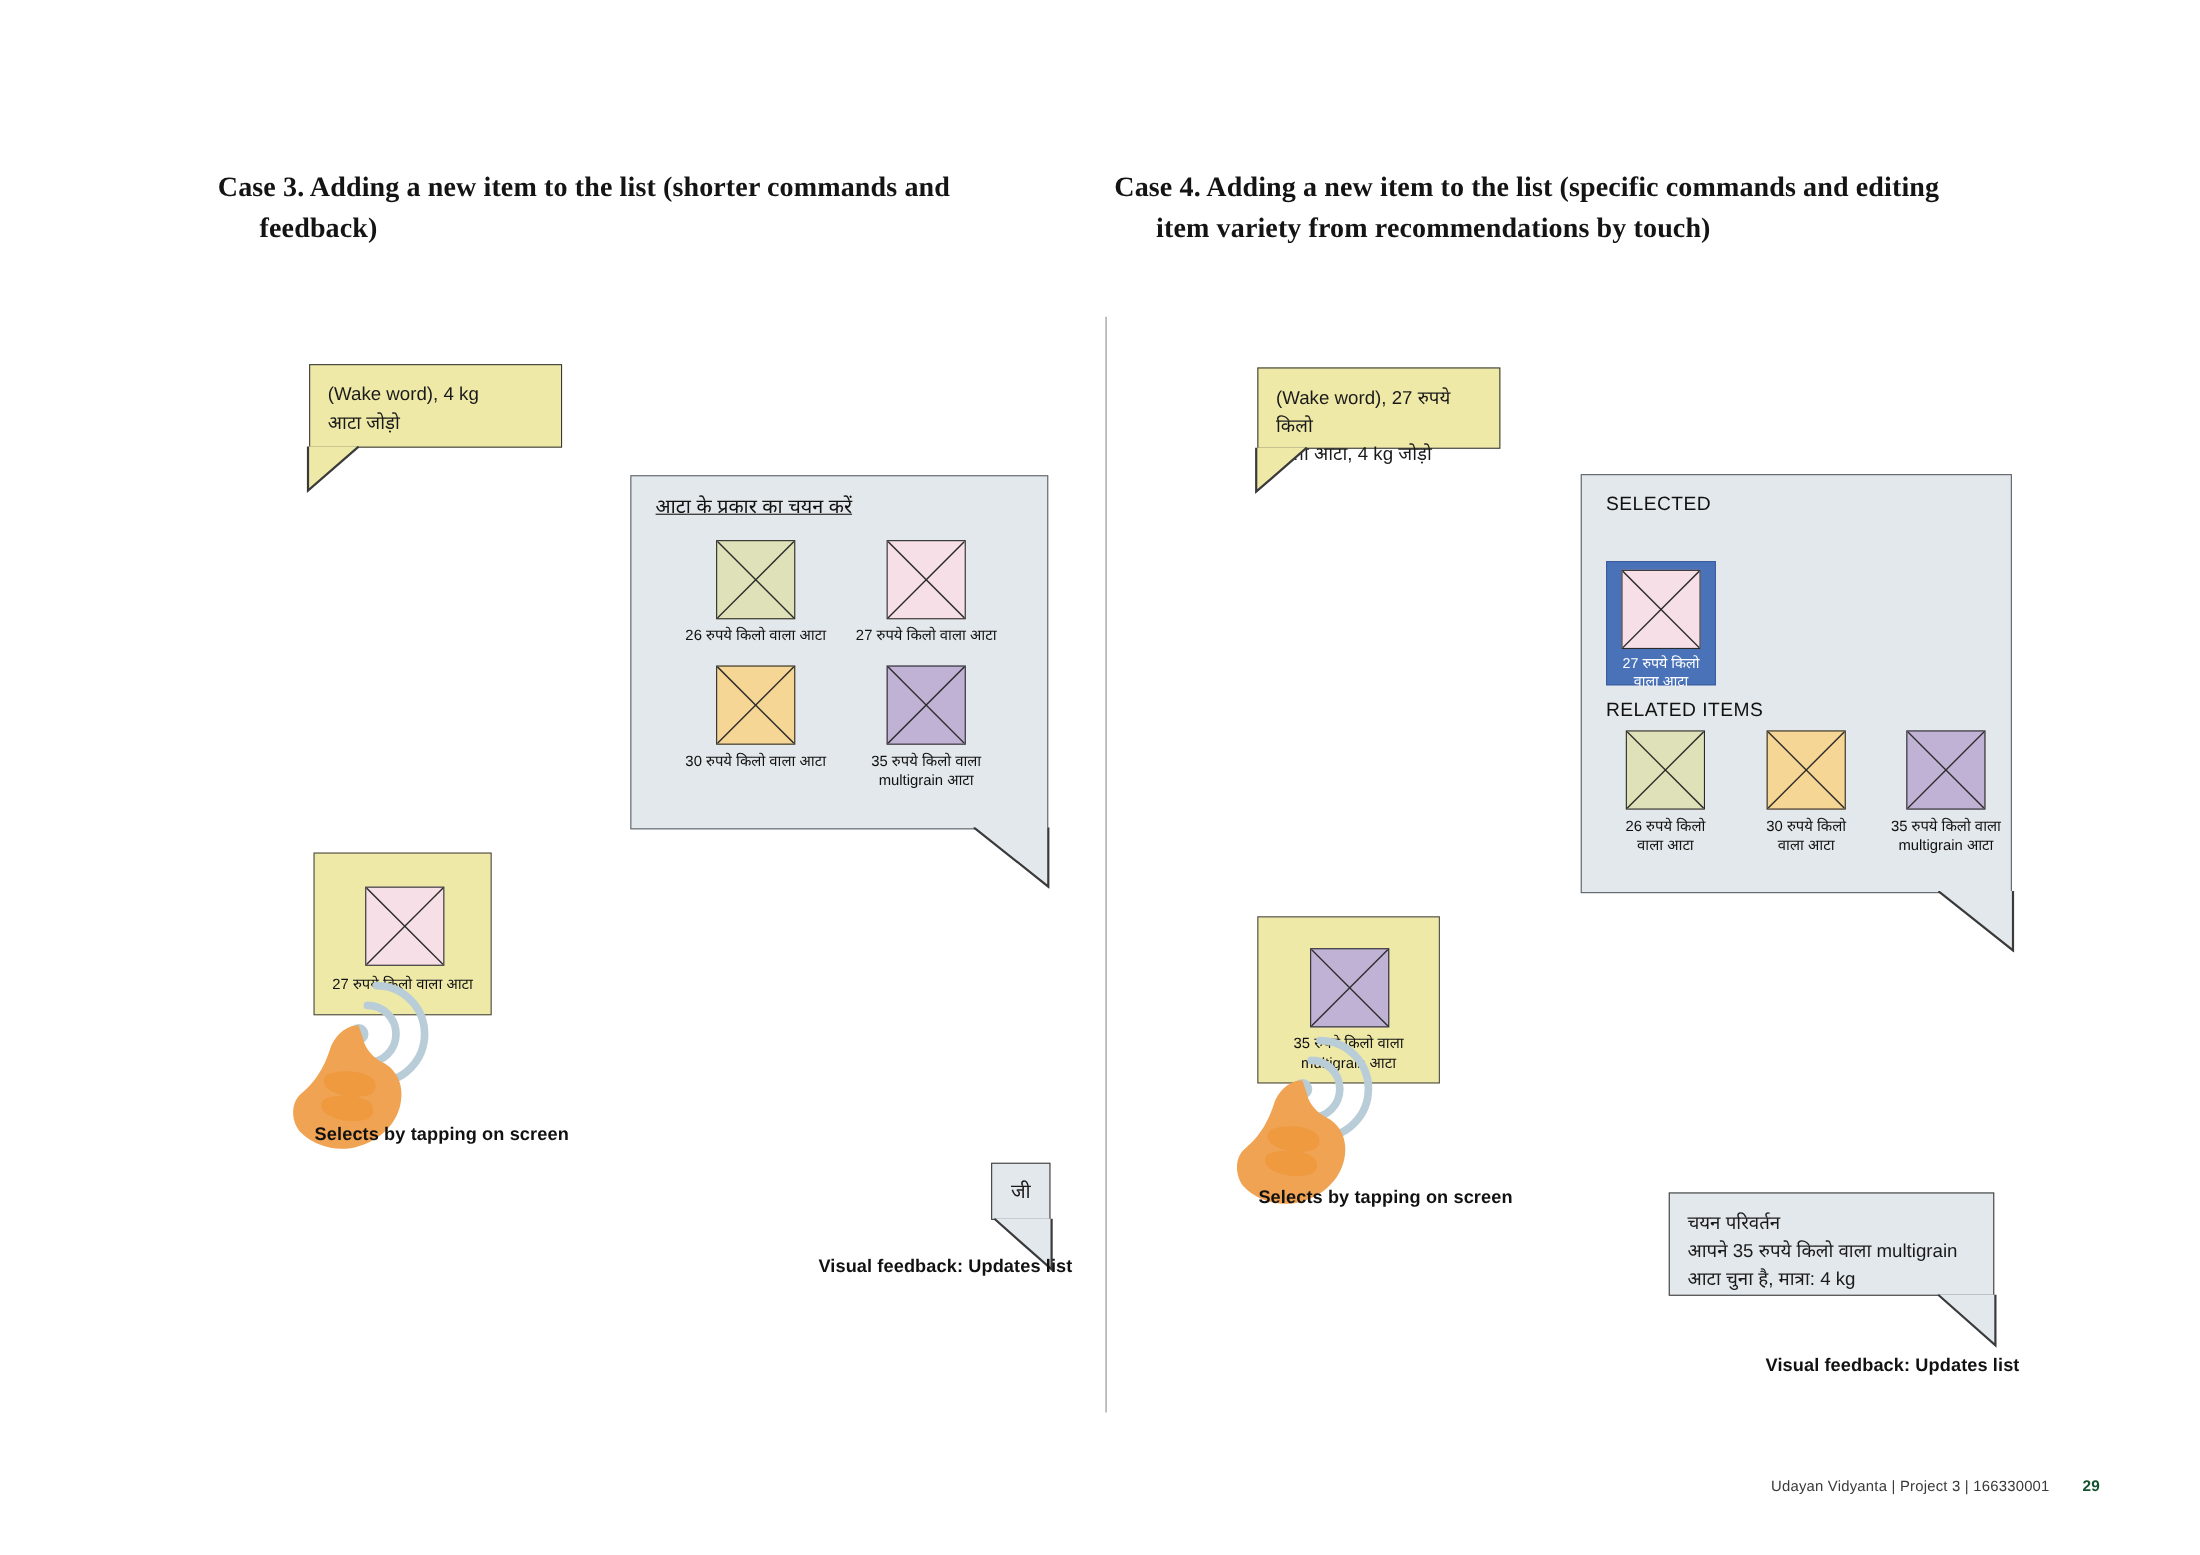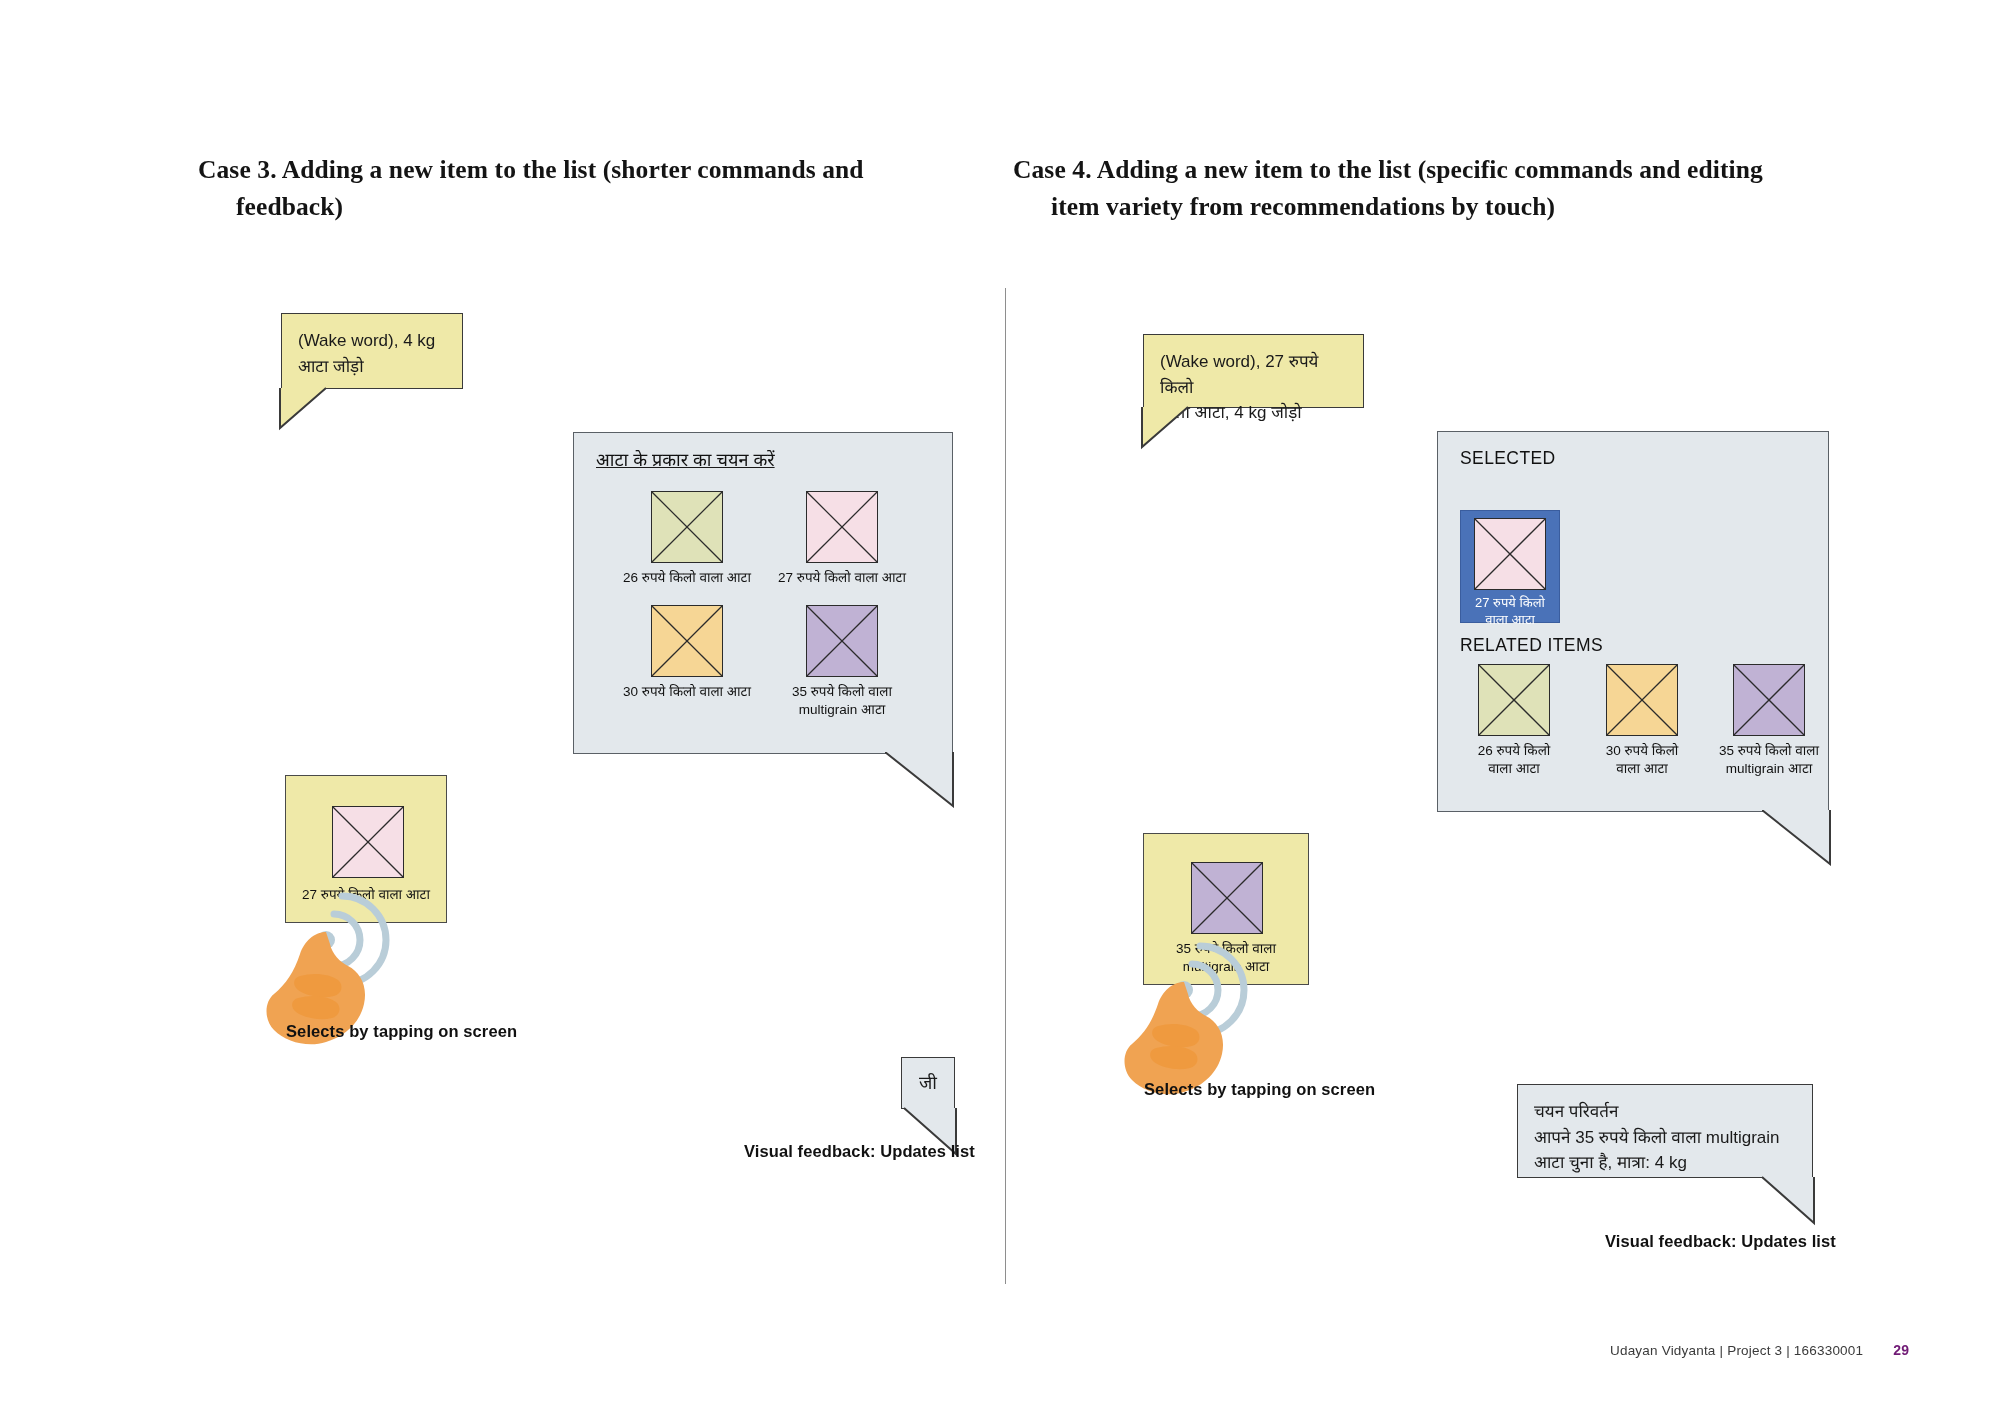--- a/index.html
+++ b/index.html
@@ -91,38 +91,38 @@
   }
 
   .caption{
     position:absolute;font-size:16.5px;font-weight:600;color:#111;letter-spacing:.1px;text-align:center;
   }
 
   
   .footer{
     position:absolute;font-size:13.5px;color:#3a3a3a;letter-spacing:.2px;
   }
-  .footer .pg{font-weight:700;color:#701a75;margin-left:26px;font-size:14px;}
+  .footer .pg{font-weight:700;color:#14532d;margin-left:26px;font-size:14px;}
 </style>
 </head>
 <body>
 
 <div class="abs case-title" style="left:170px;top:152px;width:760px;margin-left:28px;">
   <span>Case 3. Adding a new item to the list (shorter commands and</span>
   <span class="l2">feedback)</span>
 </div>
 
 <div class="abs case-title" style="left:1013px;top:152px;width:870px;">
   <span>Case 4. Adding a new item to the list (specific commands and editing</span>
   <span class="l2">item variety from recommendations by touch)</span>
 </div>
 
 <div class="abs divider" style="left:1005px;top:288px;height:996px;"></div>
 
-<div class="bubble bubble-yellow" style="left:281px;top:313px;width:182px;height:76px;">
+<div class="bubble bubble-yellow" style="left:281px;top:331px;width:230px;height:76px;">
   <div>(Wake word), 4 kg</div>
   <div>आटा जोड़ो</div>
   <svg class="tailL" viewBox="0 0 46 40">
     <polygon points="0,0 46,0 0,40" fill="#efe9a8" stroke="none"></polygon>
     <polyline points="46,0 0,40 0,0" fill="none" stroke="#3a3a3a" stroke-width="2"></polyline>
   </svg>
 </div>
 
 <div class="panel" style="left:573px;top:432px;width:380px;height:322px;text-decoration:underline;">
   <div class="panel-title">आटा के प्रकार का चयन करें</div>

